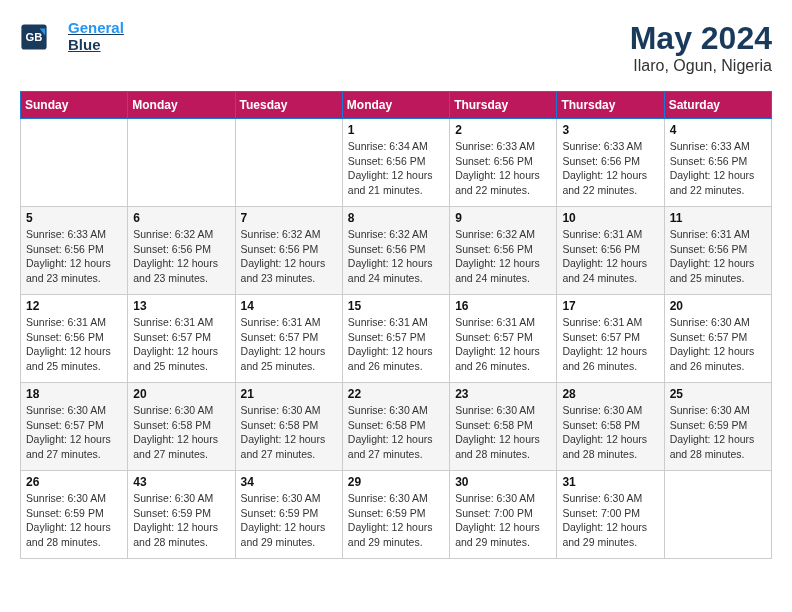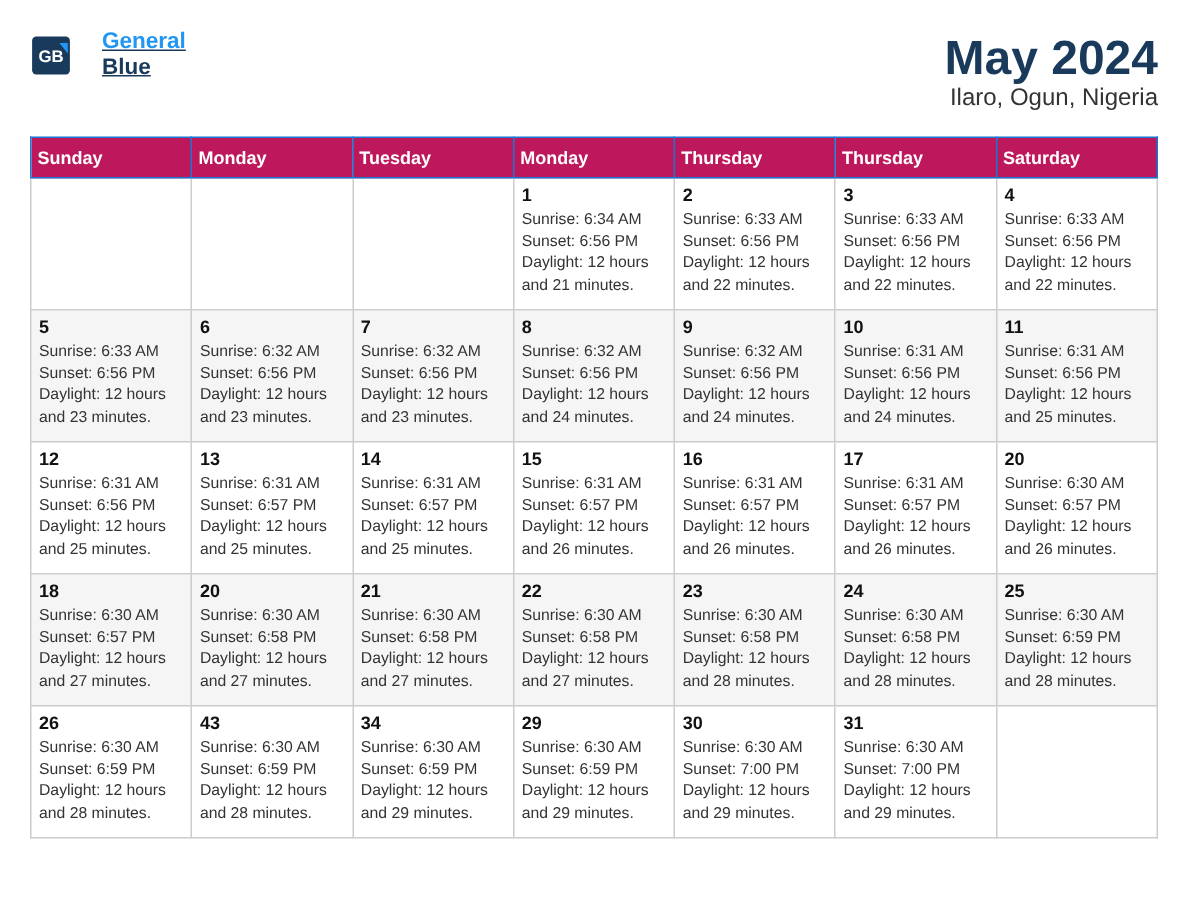--- a/index.html
+++ b/index.html
@@ -279,21 +279,21 @@
 and 27 minutes.</div>
         </td>
         <td>
           <div class="day-num">23</div>
           <div class="day-info" style="white-space: pre-line;">Sunrise: 6:30 AM
 Sunset: 6:58 PM
 Daylight: 12 hours
 and 28 minutes.</div>
         </td>
         <td>
-          <div class="day-num">24</div>
+          <div class="day-num">28</div>
           <div class="day-info" style="white-space: pre-line;">Sunrise: 6:30 AM
 Sunset: 6:58 PM
 Daylight: 12 hours
 and 28 minutes.</div>
         </td>
         <td>
           <div class="day-num">25</div>
           <div class="day-info" style="white-space: pre-line;">Sunrise: 6:30 AM
 Sunset: 6:59 PM
 Daylight: 12 hours

